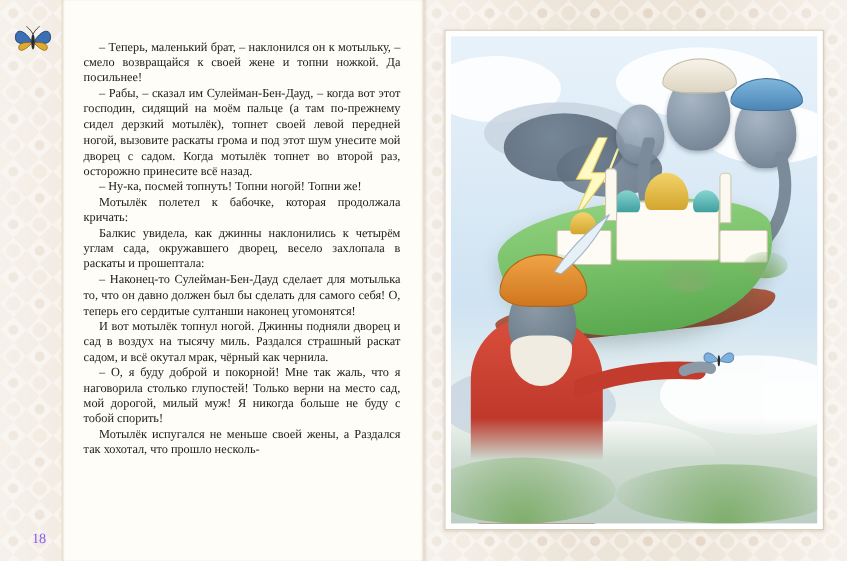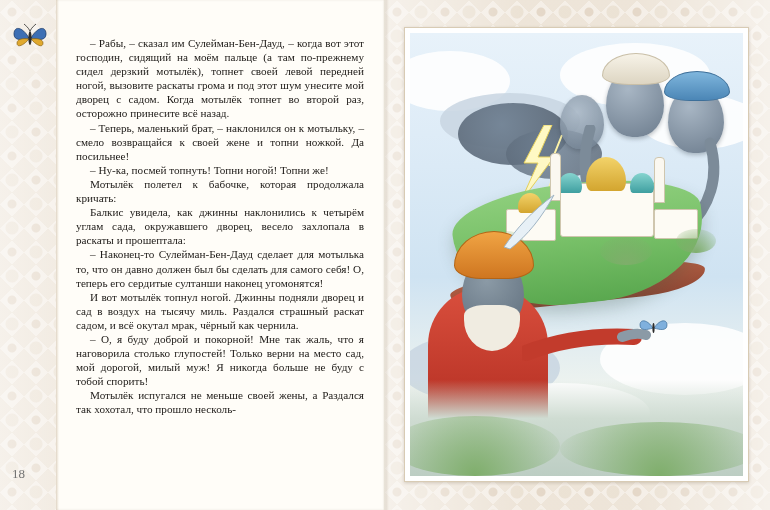--- a/index.html
+++ b/index.html
@@ -86,26 +86,26 @@
   }
   .body-text p {
     margin: 0;
     text-indent: 14px;
   }
 
   
   .folio {
     position: absolute;
     left: 12px;
-    bottom: 28px;
+    bottom: 12px;
     width: 30px;
-    text-align: left;
+    text-align: right;
     font-family: "Liberation Serif", serif;
     font-size: 13px;
-    color: #737373;
+    color: #8b5cf6;
   }
 
   
   .ornament-butterfly {
     position: absolute;
     left: 12px;
     top: 22px;
     width: 36px;
     height: 32px;
   }
@@ -306,22 +306,22 @@
           <path d="M18 9 C16 5, 13 3, 12 2" stroke="#2b2b2b" stroke-width="0.8" fill="none"></path>
           <path d="M18 9 C20 5, 23 3, 24 2" stroke="#2b2b2b" stroke-width="0.8" fill="none"></path>
         </g>
       </svg>
     </div>
 
     <div class="folio">18</div>
 
     <div class="text-panel">
       <div class="body-text">
+        <p>– Теперь, маленький брат, – наклонился он к мотыльку, – смело возвращайся к своей жене и топни ножкой. Да посильнее!</p>
         <p>– Рабы, – сказал им Сулейман-Бен-Дауд, – когда вот этот господин, сидящий на моём пальце (а там по-прежнему сидел дерзкий мотылёк), топнет своей левой передней ногой, вызовите раскаты грома и под этот шум унесите мой дворец с садом. Когда мотылёк топнет во второй раз, осторожно принесите всё назад.</p>
-        <p>– Теперь, маленький брат, – наклонился он к мотыльку, – смело возвращайся к своей жене и топни ножкой. Да посильнее!</p>
         <p>– Ну-ка, посмей топнуть! Топни ногой! Топни же!</p>
         <p>Мотылёк полетел к бабочке, которая продолжала кричать:</p>
         <p>Балкис увидела, как джинны наклонились к четырём углам сада, окружавшего дворец, весело захлопала в раскаты и прошептала:</p>
         <p>– Наконец-то Сулейман-Бен-Дауд сделает для мотылька то, что он давно должен был бы сделать для самого себя! О, теперь его сердитые султанши наконец угомонятся!</p>
         <p>И вот мотылёк топнул ногой. Джинны подняли дворец и сад в воздух на тысячу миль. Раздался страшный раскат садом, и всё окутал мрак, чёрный как чернила.</p>
         <p>– О, я буду доброй и покорной! Мне так жаль, что я наговорила столько глупостей! Только верни на место сад, мой дорогой, милый муж! Я никогда больше не буду с тобой спорить!</p>
         <p>Мотылёк испугался не меньше своей жены, а Раздался так хохотал, что прошло несколь-</p>
       </div>
     </div>
   </div>

